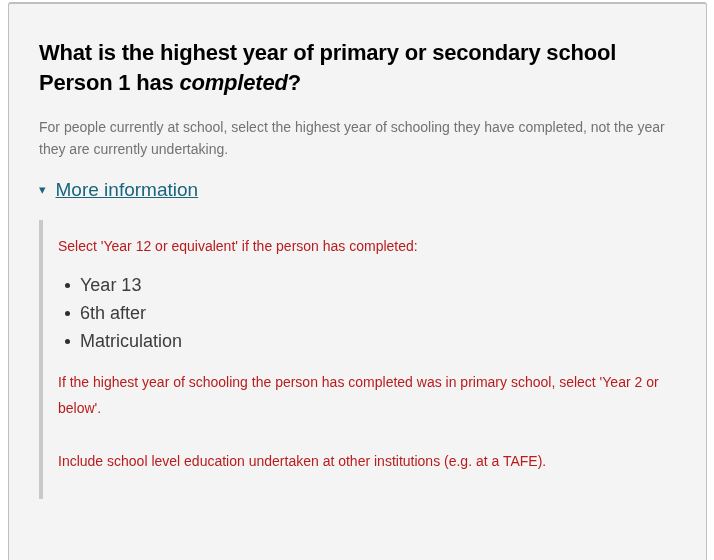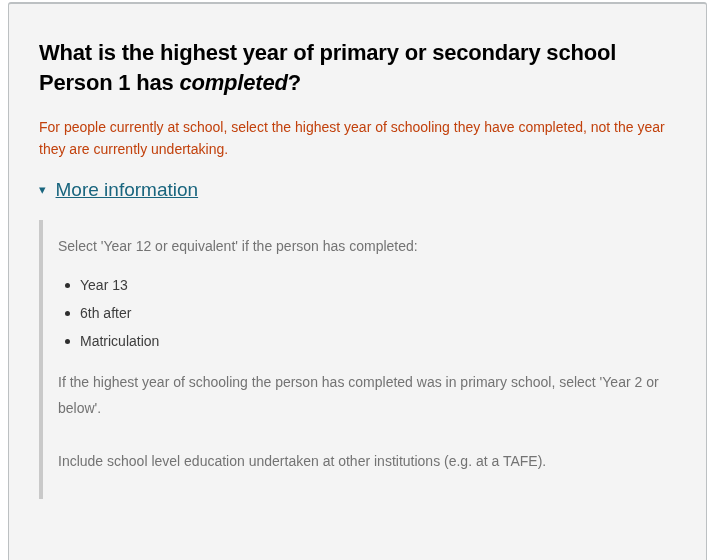--- a/index.html
+++ b/index.html
@@ -29,21 +29,21 @@
     font-weight: 700;
     color: #000000;
     letter-spacing: -0.2px;
   }
   .question-heading em { font-style: italic; }
   .intro {
     margin: 0 0 21px 0;
     max-width: 652px;
     font-size: 14px;
     line-height: 21.5px;
-    color: #c2410c;
+    color: #737373;
   }
   .more-info {
     display: flex;
     align-items: center;
     gap: 10px;
     background: none;
     border: none;
     padding: 0;
     margin: 0 0 21px 0;
     cursor: pointer;
@@ -63,32 +63,32 @@
   }
   .info-panel {
     border-left: 4px solid #c9c9c9;
     padding: 13px 8px 25px 15px;
     max-width: 632px;
   }
   .info-panel p {
     margin: 0 0 12px 0;
     font-size: 14px;
     line-height: 26px;
-    color: #737373;
+    color: #b91c1c;
   }
   .info-panel p:last-child { margin-bottom: 0; margin-top: 27px; }
   .bullet-list {
     list-style: none;
     margin: 4px 0 14px 0;
     padding: 0;
   }
   .bullet-list li {
     position: relative;
     padding-left: 22px;
-    font-size: 14px;
+    font-size: 18px;
     line-height: 28px;
     color: #3d3d3d;
   }
   .dot {
     position: absolute;
     left: 7px;
     top: 12px;
     width: 5px;
     height: 5px;
     border-radius: 50%;

